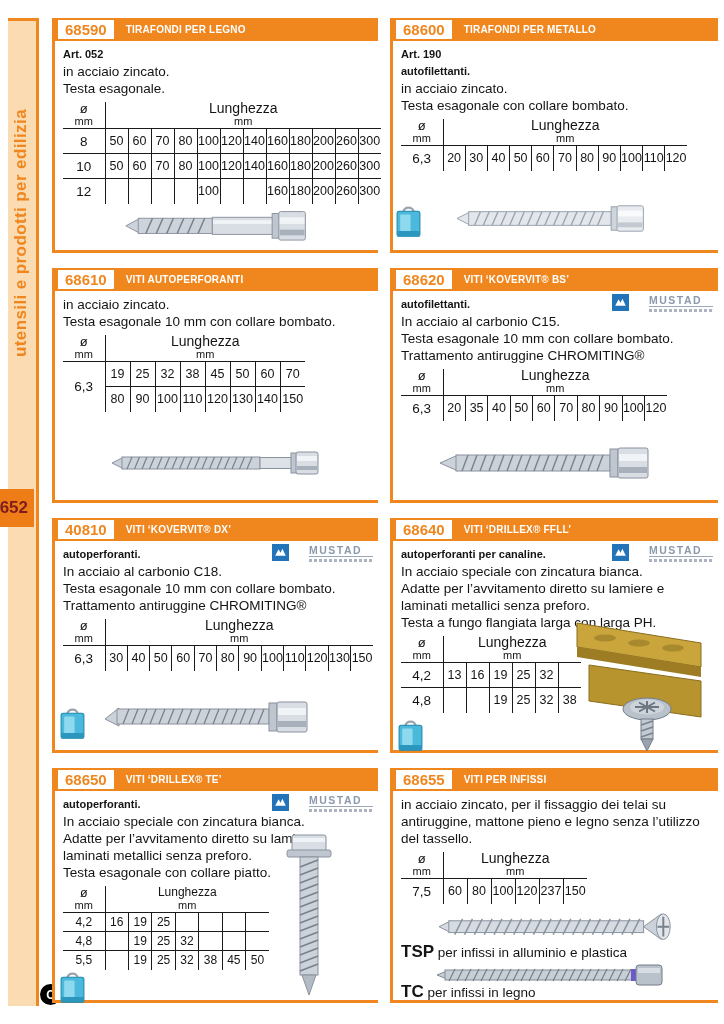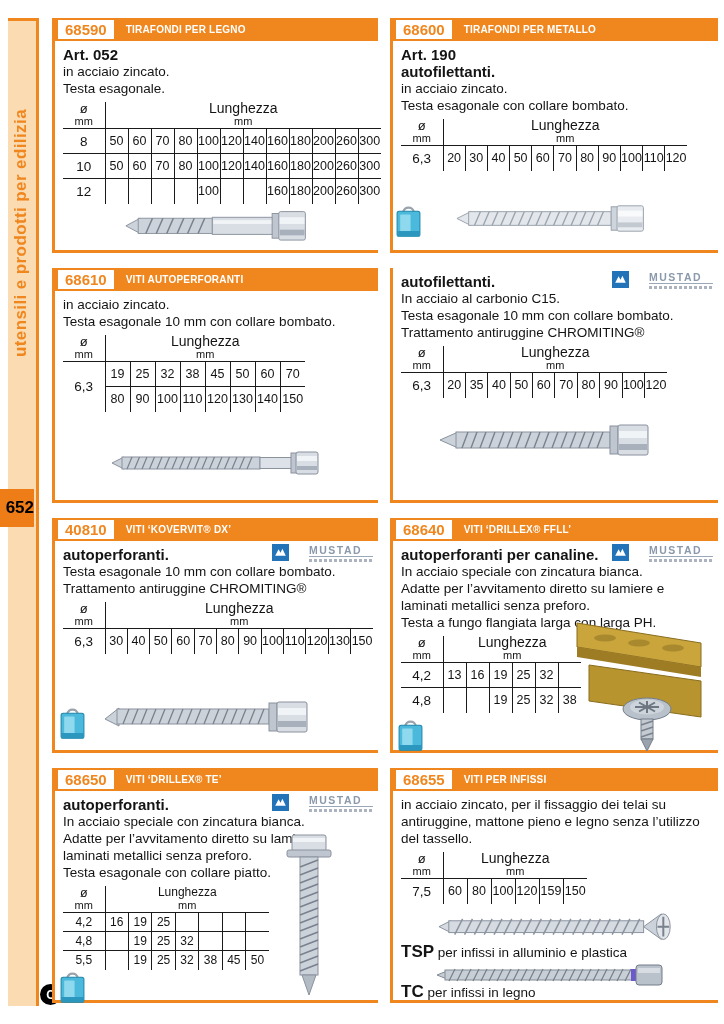--- a/index.html
+++ b/index.html
@@ -4,34 +4,34 @@
 <style>
   *{margin:0;padding:0;box-sizing:border-box}
   html,body{overflow:hidden}
   body{width:724px;height:1024px;background:#fff;position:relative;color:#141414;
        font-family:"Liberation Sans","DejaVu Sans",sans-serif}
   
   .sidebar{position:absolute;left:8px;top:18px;width:31px;height:988px;background:#FBDBB2;
            border-top:3px solid #F0861E;border-right:3px solid #F0861E}
   .sidebar-label{position:absolute;top:88px;left:3px;writing-mode:vertical-rl;transform:rotate(180deg);
            color:#F0861E;font-weight:bold;font-size:17px;letter-spacing:.4px;white-space:nowrap}
-  .page-badge{position:absolute;left:0;top:489px;width:34px;height:38px;background:#EE7D18;color:#000000;
-           font-weight:bold;font-size:17px;display:flex;align-items:center;justify-content:flex-end;padding-right:0}
+  .page-badge{position:absolute;left:0;top:489px;width:34px;height:38px;background:#EE7D18;color:#7f1d1d;
+           font-weight:bold;font-size:17px;display:flex;align-items:center;justify-content:flex-end;padding-right:6px}
   .publisher{position:absolute;left:40px;top:984px;width:21px;height:21px;border-radius:50%;background:#000;
            color:#fff;display:flex;align-items:center;justify-content:center;font-weight:bold;font-size:12px}
   
   .grid{position:absolute;left:52px;top:18px;display:grid;grid-template-columns:326px 328px;
         column-gap:12px;row-gap:15px}
   .card{height:235px;border-left:3px solid #F0861E;border-bottom:3px solid #F0861E;background:#fff;position:relative}
   .hd{height:23px;background:#F0861E;display:flex;align-items:center}
   .code{background:#fff;color:#F0861E;font-weight:bold;font-size:15px;padding:0 7px;margin:2px 0 2px 3px;line-height:19px}
   .ttl{color:#fff;font-weight:bold;font-size:10px;margin-left:12px;letter-spacing:.2px}
   .bd{position:relative;height:212px;padding:5px 8px 0 8px;font-size:13.5px;line-height:17px}
   .ln{white-space:normal}
-  .b{font-weight:bold;font-size:15px}
+  .b{font-weight:bold;font-size:11px}
   
   table.szt{border-collapse:collapse;table-layout:fixed;margin-top:5px;font-size:12.5px}
   .szt th,.szt td{font-weight:normal;text-align:center;padding:0;height:25px;overflow:hidden}
   .szt .dh{width:42px;border-right:1.5px solid #1a1a1a;border-bottom:1.5px solid #1a1a1a;font-size:13px;line-height:12px}
   .szt .lh{border-bottom:1.5px solid #1a1a1a;font-size:14px;line-height:13px}
   .szt .sm{font-size:11px}
   .szt .dc{border-right:1.5px solid #1a1a1a;font-size:13.5px}
   .szt tr.dr>td+td{border-left:1.5px solid #1a1a1a}
   .szt tr.dr:not(:last-child)>td,
   .szt tr.dr:not(:last-child)>th.dc:not([rowspan]){border-bottom:1.5px solid #1a1a1a}
@@ -254,20 +254,24 @@
           <rect x="181" y="8" width="6" height="20" fill="#bfc6cf" stroke="#8a929e"></rect>
           <rect x="186" y="7" width="22" height="22" rx="2" fill="#d9dee4" stroke="#8a929e"></rect>
           <rect x="187" y="11" width="20" height="5" fill="#f1f4f7"></rect>
           <rect x="187" y="21" width="20" height="4" fill="#a8b0bb"></rect>
         </svg>
       </div>
     </div>
   </section>
 
   <section class="card">
+    <header class="hd">
+      <span class="code">68620</span>
+      <span class="ttl">VITI ‘KOVERVIT® BS’</span>
+    </header>
     <div class="bd">
       <div class="mustad">
         <span class="micon">
           <svg viewBox="0 0 16 16" xmlns="http://www.w3.org/2000/svg">
               <rect width="16" height="16" fill="#2273B8"></rect>
               <path d="M3 11 L6.2 5 L8 8.2 L9.8 4.5 L13 11 Z" fill="#fff"></path>
             </svg>
         </span>
         <span>
             <span class="mname">MUSTAD</span>
@@ -329,20 +333,21 @@
               <rect width="16" height="16" fill="#2273B8"></rect>
               <path d="M3 11 L6.2 5 L8 8.2 L9.8 4.5 L13 11 Z" fill="#fff"></path>
             </svg>
         </span>
         <span>
             <span class="mname">MUSTAD</span>
             <span class="mtag"></span>
           </span>
       </div>
       <div class="ln b">autoperforanti.</div>
+      <div class="ln">In acciaio al carbonio C18.</div>
       <div class="ln">Testa esagonale 10 mm con collare bombato.</div>
       <div class="ln">Trattamento antiruggine CHROMITING®</div>
       <table class="szt" style="width:310px">
           <tbody>
         <tr>
           <th class="dh"><span>ø</span><br><span class="sm">mm</span></th>
           <th class="lh" colspan="12">
                 <div>Lunghezza</div>
                 <div class="sm">mm</div>
               </th>
@@ -570,21 +575,21 @@
                 <div class="sm">mm</div>
               </th>
         </tr>
         <tr class="dr">
           <th class="dc">7,5</th>
 
         <td>60</td>
               <td>80</td>
               <td>100</td>
               <td>120</td>
-              <td>159</td>
+              <td>237</td>
               <td>150</td>
             </tr>
       </tbody>
         </table>
       <div class="img" style="left:44px;top:116px;width:246px">
         <svg viewBox="0 0 250 40" xmlns="http://www.w3.org/2000/svg">
           <polygon points="2,20 14,14 14,26" fill="#d6dbe1" stroke="#8a929e"></polygon>
           <rect x="12" y="14" width="198" height="12" fill="#d6dbe1" stroke="#8a929e"></rect>
           <path d="M18 28 l8,-16 m2,16 l8,-16 m2,16 l8,-16 m2,16 l8,-16 m2,16 l8,-16 m2,16 l8,-16 m2,16 l8,-16 m2,16 l8,-16 m2,16 l8,-16 m2,16 l8,-16 m2,16 l8,-16 m2,16 l8,-16 m2,16 l8,-16 m2,16 l8,-16 m2,16 l8,-16 m2,16 l8,-16 m2,16 l8,-16 m2,16 l8,-16 m2,16 l8,-16" stroke="#8a939e" stroke-width="1.5" fill="none"></path>
           <polygon points="210,20 228,7 228,33" fill="#ccd2d9" stroke="#8a929e"></polygon>

